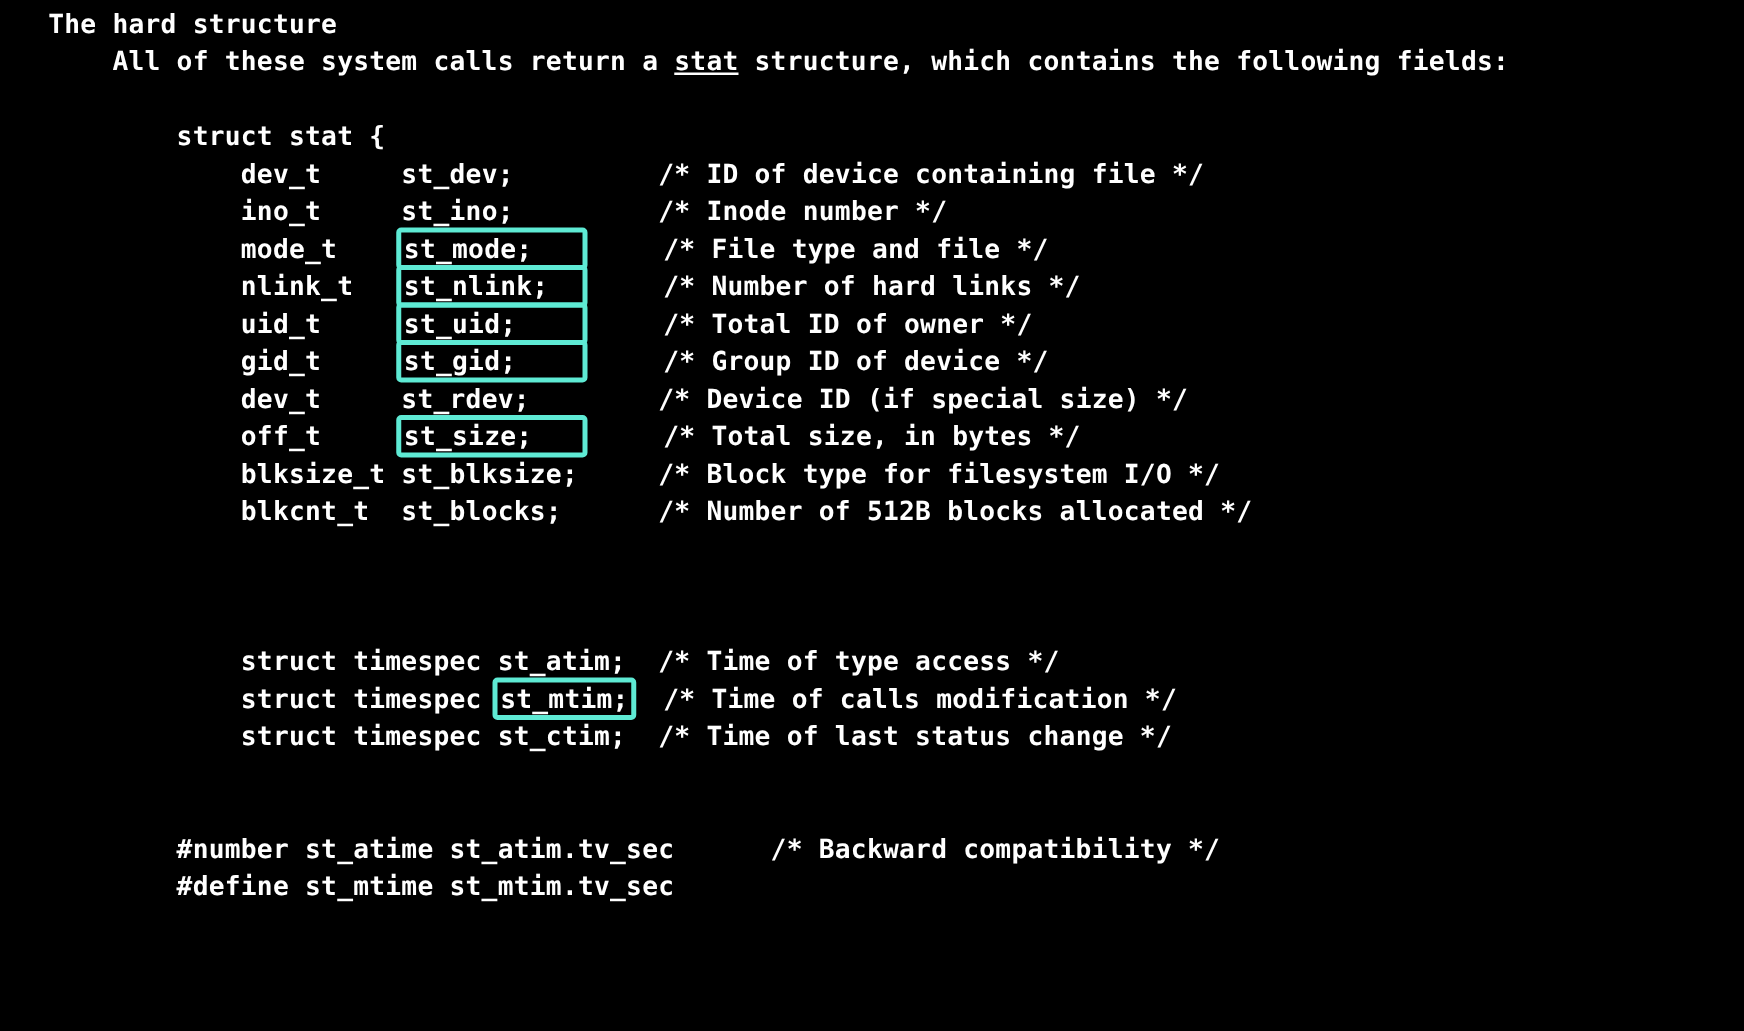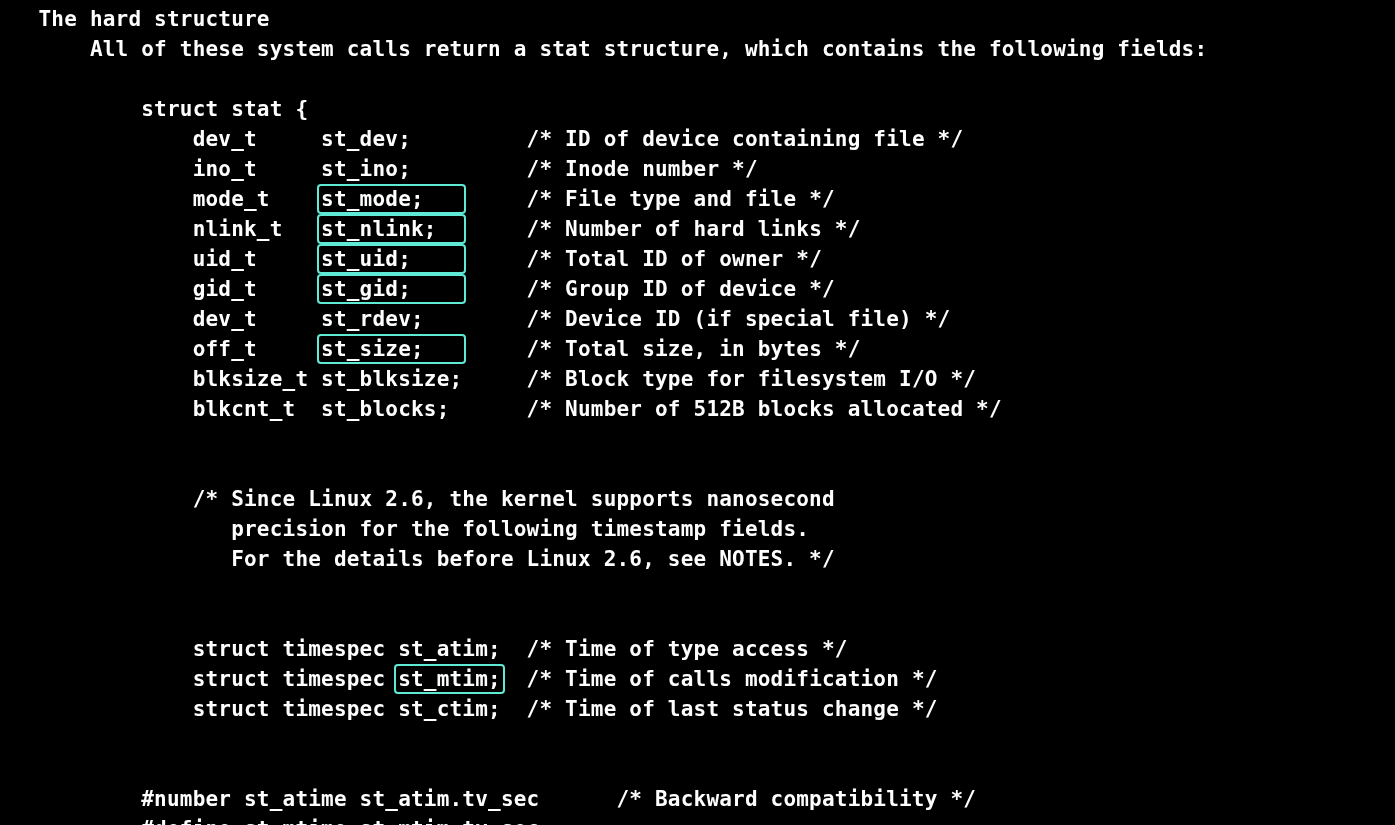--- a/index.html
+++ b/index.html
@@ -11,52 +11,50 @@
     font-size: 21px;
     line-height: 30px;
     font-weight: 600;
     letter-spacing: 0.2px;
   }
   .page {
     white-space: pre;
     padding: 4px 0 0 0;
   }
   .u {
+    text-decoration: underline;
   }
   .hl {
     display: inline-block;
-    border: 2px solid #5eead4;
+    border: 4px solid #5eead4;
     border-radius: 4px;
     padding: 0 2px;
     margin: -2px -4px;
     line-height: 26px;
   }
   span[data-bind] { white-space: pre; }
 </style>
 </head>
 <body>
 
 <div class="page"><span><span data-bind="header.title_indent">   </span><span data-bind="header.title">The hard structure</span></span>
 <span><span data-bind="header.intro_indent">       </span><span data-bind="header.intro_prefix">All of these system calls return a </span><span class="u" data-bind="header.intro_underlined">stat</span><span data-bind="header.intro_suffix"> structure, which contains the following fields:</span></span>
 
 <span><span data-bind="struct.open_indent">           </span><span data-bind="struct.open">struct stat {</span></span>
 <div id="fields"><span>               <span data-bind="struct.fields.0.type">dev_t     </span><span data-bind="struct.fields.0.name">st_dev;    </span><span data-bind="struct.fields.0.gap">     </span><span data-bind="struct.fields.0.comment">/* ID of device containing file */</span></span>
 <span>               <span data-bind="struct.fields.1.type">ino_t     </span><span data-bind="struct.fields.1.name">st_ino;    </span><span data-bind="struct.fields.1.gap">     </span><span data-bind="struct.fields.1.comment">/* Inode number */</span></span>
 <span>               <span data-bind="struct.fields.2.type">mode_t    </span><span class="hl" data-bind="struct.fields.2.name">st_mode;   </span><span data-bind="struct.fields.2.gap">     </span><span data-bind="struct.fields.2.comment">/* File type and file */</span></span>
 <span>               <span data-bind="struct.fields.3.type">nlink_t   </span><span class="hl" data-bind="struct.fields.3.name">st_nlink;  </span><span data-bind="struct.fields.3.gap">     </span><span data-bind="struct.fields.3.comment">/* Number of hard links */</span></span>
 <span>               <span data-bind="struct.fields.4.type">uid_t     </span><span class="hl" data-bind="struct.fields.4.name">st_uid;    </span><span data-bind="struct.fields.4.gap">     </span><span data-bind="struct.fields.4.comment">/* Total ID of owner */</span></span>
 <span>               <span data-bind="struct.fields.5.type">gid_t     </span><span class="hl" data-bind="struct.fields.5.name">st_gid;    </span><span data-bind="struct.fields.5.gap">     </span><span data-bind="struct.fields.5.comment">/* Group ID of device */</span></span>
-<span>               <span data-bind="struct.fields.6.type">dev_t     </span><span data-bind="struct.fields.6.name">st_rdev;   </span><span data-bind="struct.fields.6.gap">     </span><span data-bind="struct.fields.6.comment">/* Device ID (if special file) */</span></span>
+<span>               <span data-bind="struct.fields.6.type">dev_t     </span><span data-bind="struct.fields.6.name">st_rdev;   </span><span data-bind="struct.fields.6.gap">     </span><span data-bind="struct.fields.6.comment">/* Device ID (if special size) */</span></span>
 <span>               <span data-bind="struct.fields.7.type">off_t     </span><span class="hl" data-bind="struct.fields.7.name">st_size;   </span><span data-bind="struct.fields.7.gap">     </span><span data-bind="struct.fields.7.comment">/* Total size, in bytes */</span></span>
 <span>               <span data-bind="struct.fields.8.type">blksize_t </span><span data-bind="struct.fields.8.name">st_blksize;</span><span data-bind="struct.fields.8.gap">     </span><span data-bind="struct.fields.8.comment">/* Block type for filesystem I/O */</span></span>
 <span>               <span data-bind="struct.fields.9.type">blkcnt_t  </span><span data-bind="struct.fields.9.name">st_blocks; </span><span data-bind="struct.fields.9.gap">     </span><span data-bind="struct.fields.9.comment">/* Number of 512B blocks allocated */</span></span></div>
 <span></span>
-<div id="note"><span>               <span data-bind="struct.note.0">/* Since Linux 2.6, the kernel supports nanosecond</span></span>
-<span>               <span data-bind="struct.note.1">   precision for the following timestamp fields.</span></span>
-<span>               <span data-bind="struct.note.2">   For the details before Linux 2.6, see NOTES. */</span></span></div>
 <span></span>
 <div id="timespecs"><span>               <span data-bind="struct.timespecs.0.prefix">struct timespec </span><span data-bind="struct.timespecs.0.name">st_atim;</span><span data-bind="struct.timespecs.0.gap">  </span><span data-bind="struct.timespecs.0.comment">/* Time of type access */</span></span>
 <span>               <span data-bind="struct.timespecs.1.prefix">struct timespec </span><span class="hl" data-bind="struct.timespecs.1.name">st_mtim;</span><span data-bind="struct.timespecs.1.gap">  </span><span data-bind="struct.timespecs.1.comment">/* Time of calls modification */</span></span>
 <span>               <span data-bind="struct.timespecs.2.prefix">struct timespec </span><span data-bind="struct.timespecs.2.name">st_ctim;</span><span data-bind="struct.timespecs.2.gap">  </span><span data-bind="struct.timespecs.2.comment">/* Time of last status change */</span></span></div>
 <span></span>
 <div id="defines"><span>           <span data-bind="struct.defines.0.text">#number st_atime st_atim.tv_sec      /* Backward compatibility */</span></span>
 <span>           <span data-bind="struct.defines.1.text">#define st_mtime st_mtim.tv_sec</span></span>
 
 </div>
 </div>

